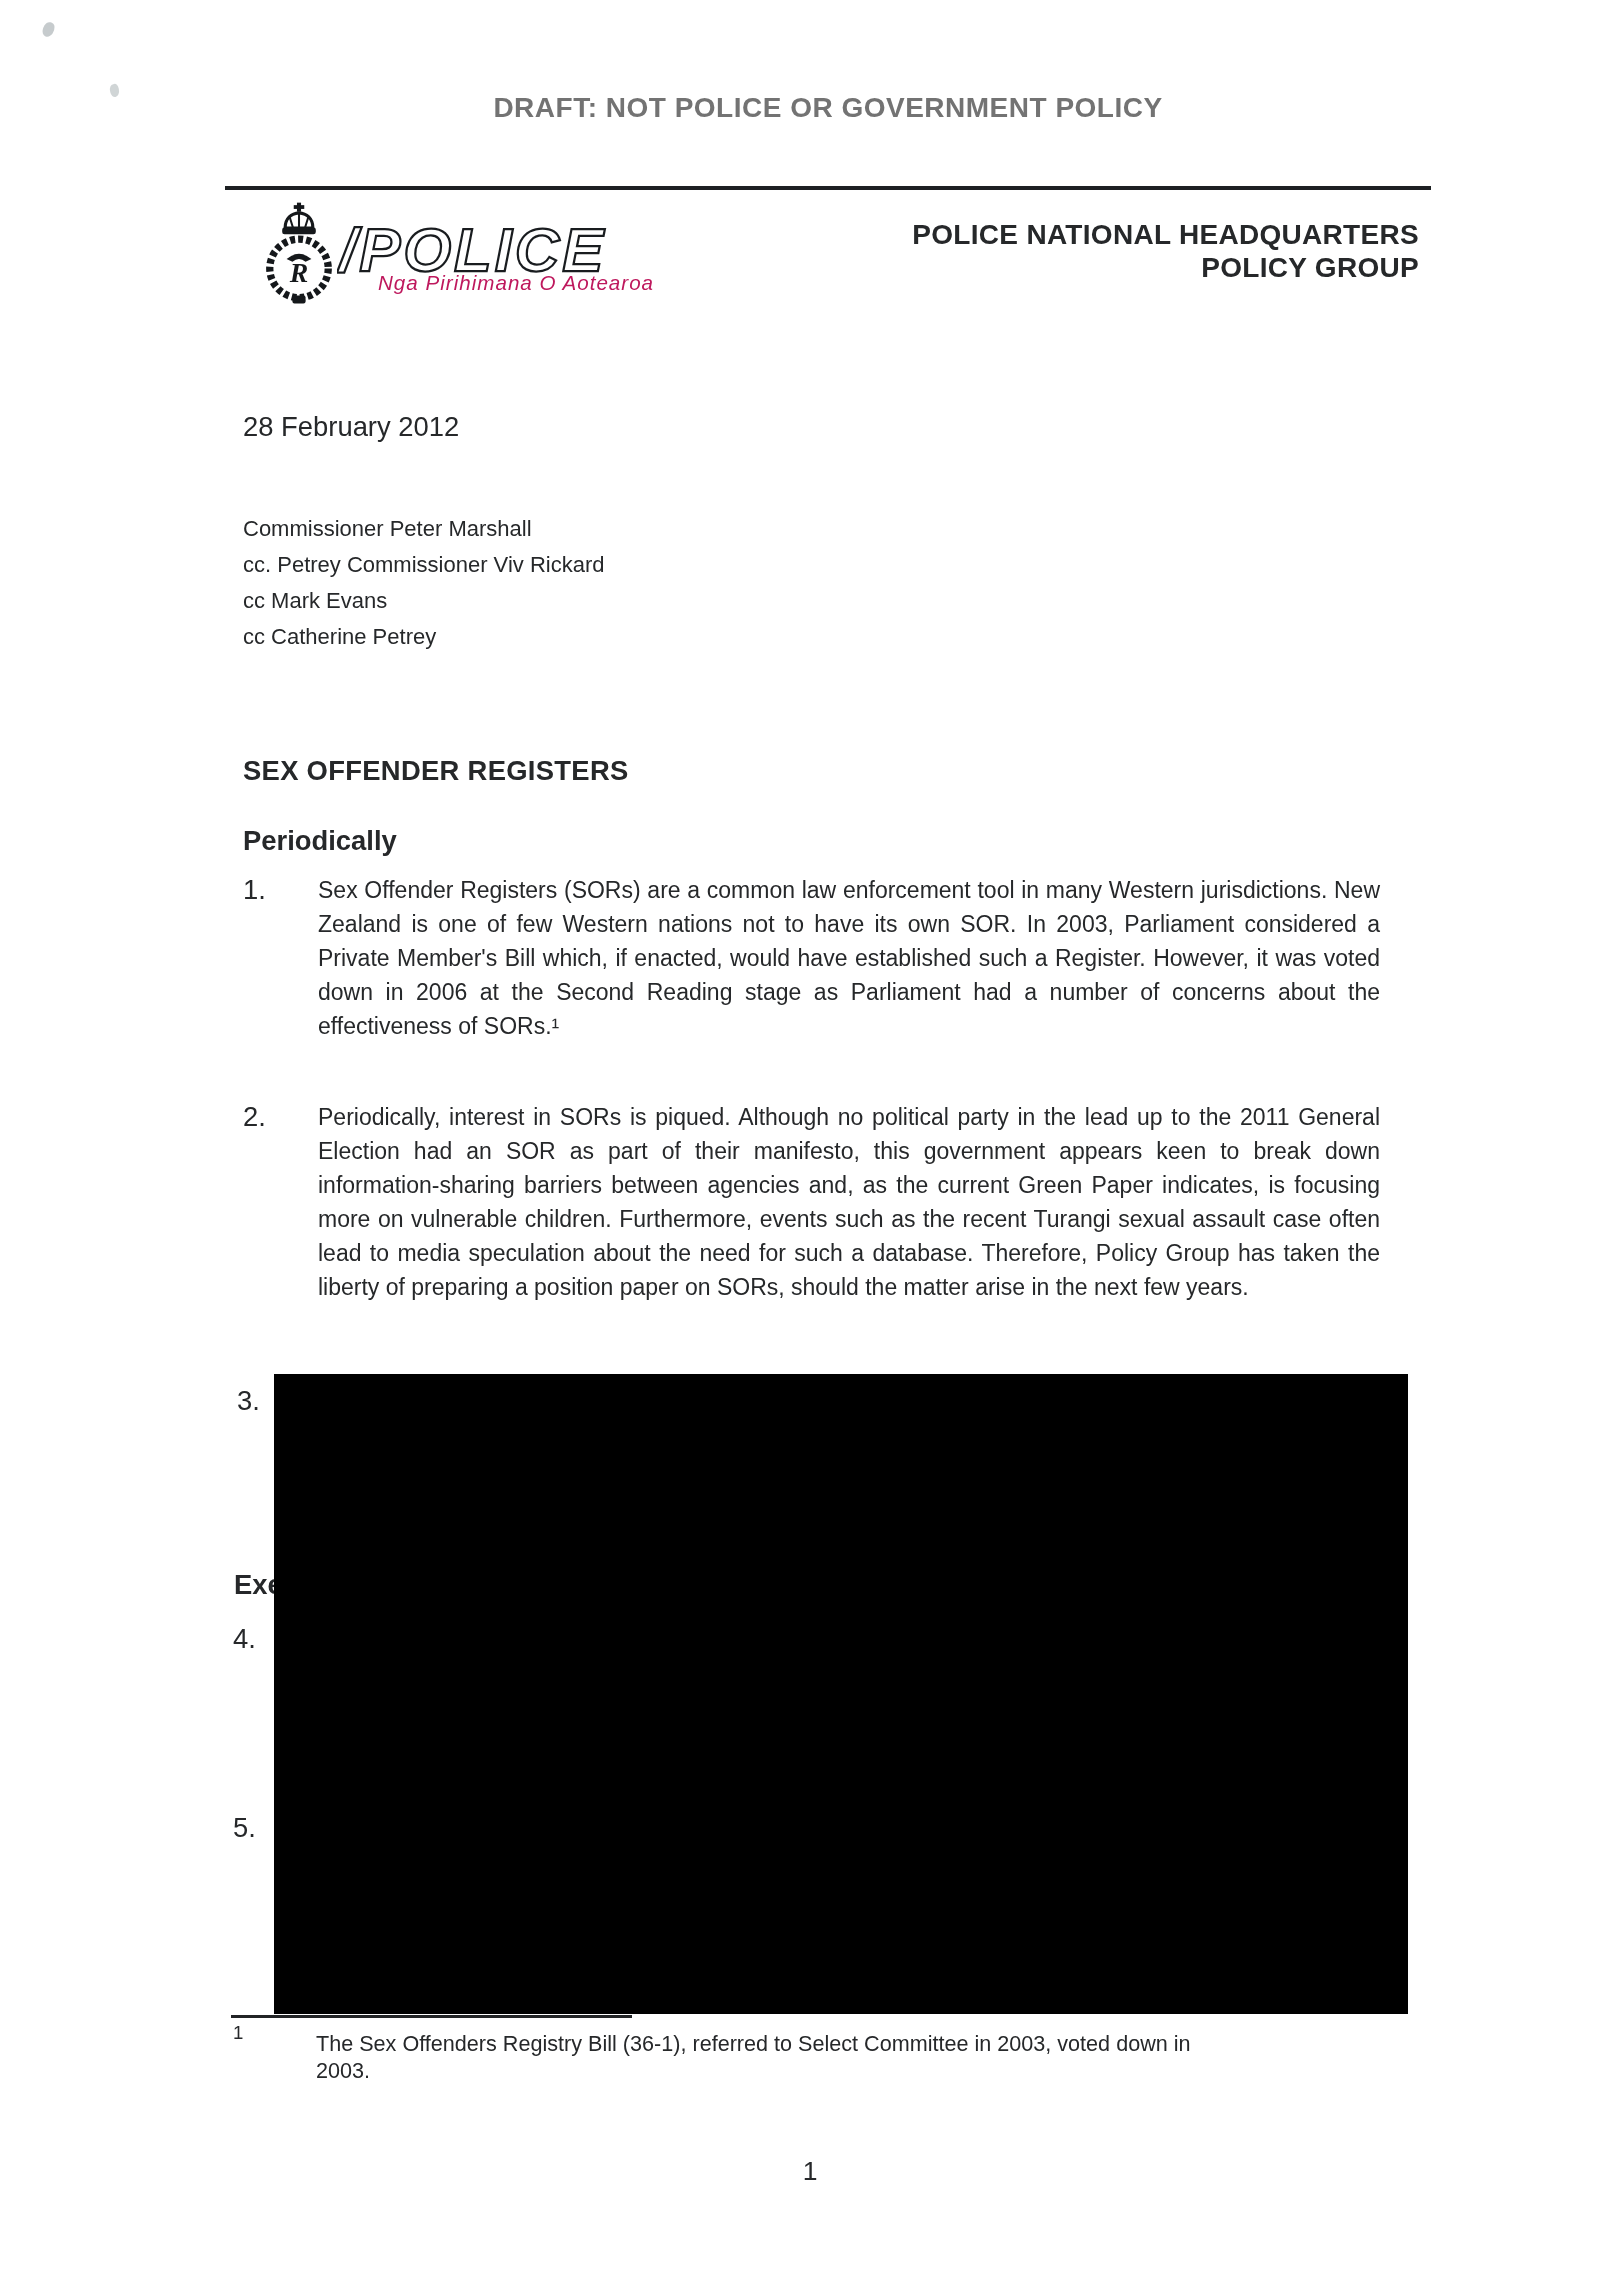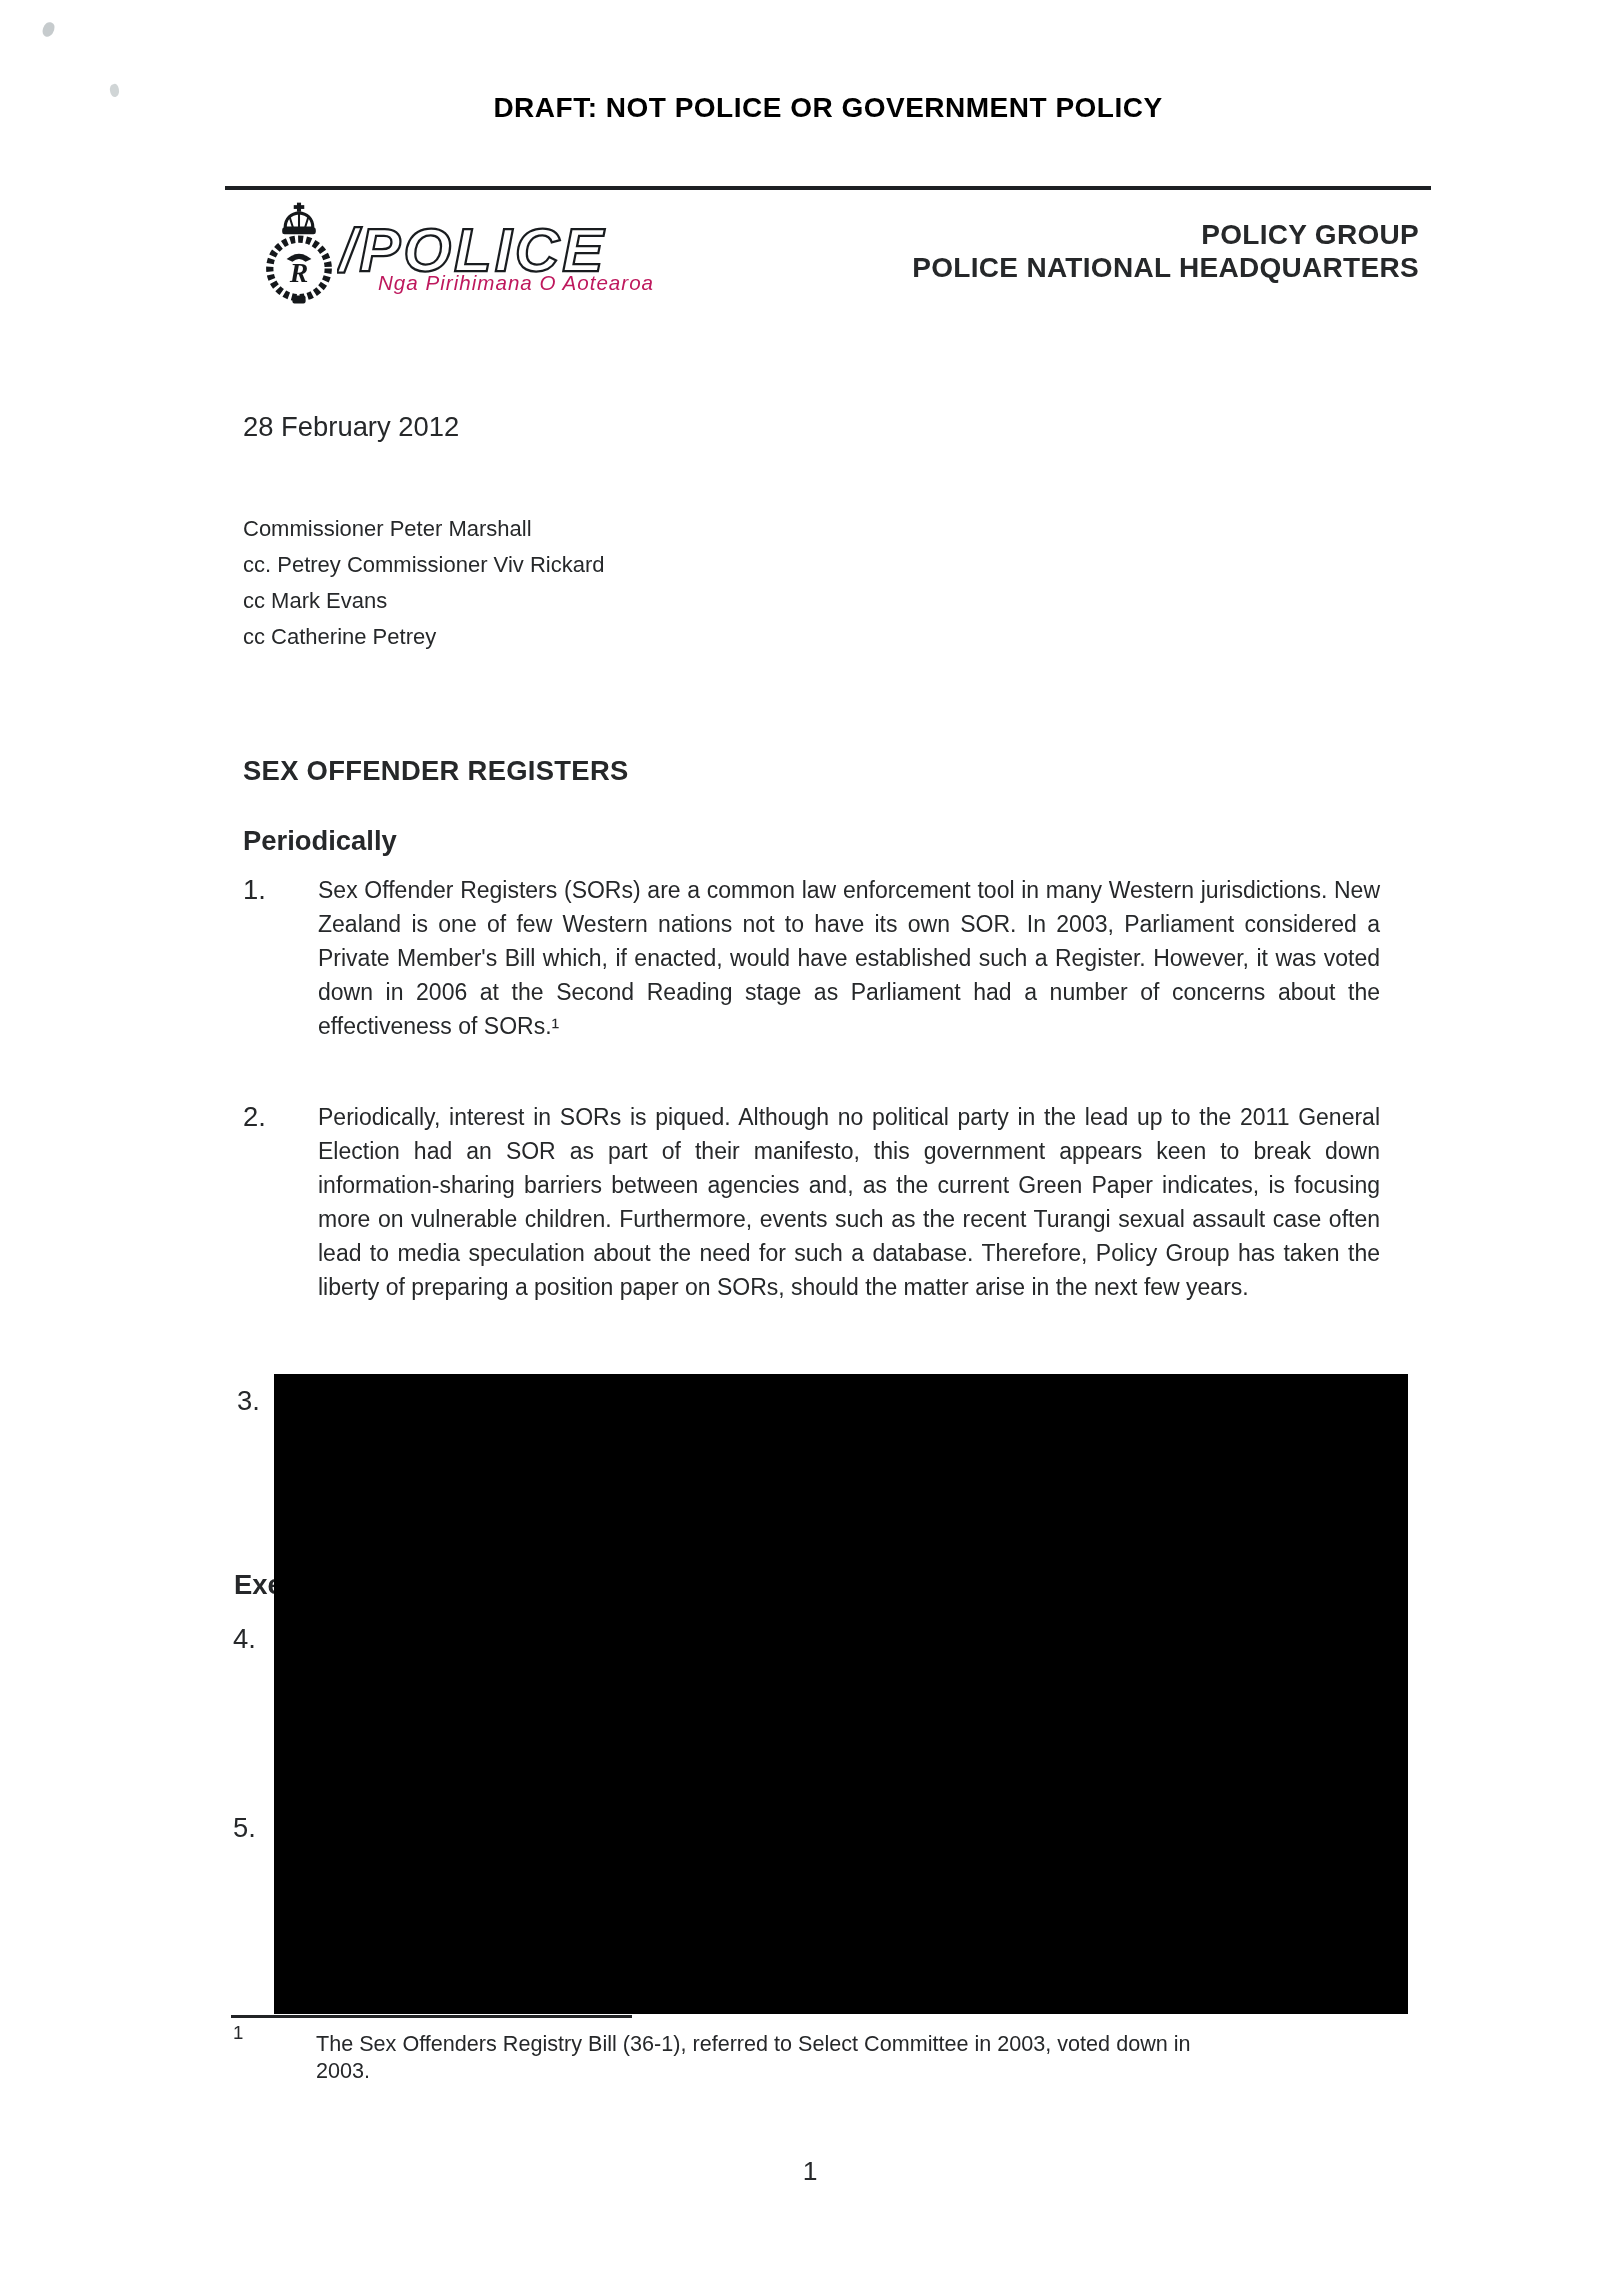--- a/index.html
+++ b/index.html
@@ -12,21 +12,21 @@
     overflow:hidden;
   }
   
   .speck{position:absolute;background:#97a1a4;border-radius:50% 40% 55% 45%;}
   .speck.s1{left:43px;top:21.6px;width:10.8px;height:14.7px;opacity:.55;transform:rotate(18deg);}
   .speck.s2{left:110px;top:84px;width:8.8px;height:12.7px;opacity:.45;transform:rotate(-12deg);}
 
   .draft-banner{
     position:absolute;left:225px;top:92px;width:1206px;
     text-align:center;font-size:28px;font-weight:bold;
-    letter-spacing:0.5px;color:#000000;
+    letter-spacing:0.5px;color:#737373;
   }
   .top-rule{
     position:absolute;left:225px;top:186px;width:1206px;height:3.9px;
     background:#1d2023;
   }
 
   
   .crest{position:absolute;left:261px;top:202px;}
   .wordmark-svg{position:absolute;left:337px;top:208px;}
   .maori{
@@ -106,22 +106,22 @@
     <rect x="21.5" y="63.5" width="9" height="5.5" rx="1.4" fill="#15181b"></rect>
   </svg>
 
   <svg class="wordmark-svg" width="333" height="90" aria-hidden="true" viewBox="0 0 340 92">
     <text x="2" y="64" font-family="Liberation Sans, sans-serif" font-size="63" font-style="italic" font-weight="bold" letter-spacing="3" fill="#ffffff" stroke="#191c1f" stroke-width="2.3">/POLICE</text>
   </svg>
 
   <div class="maori">Nga Pirihimana O Aotearoa</div>
 
   <div class="org-block">
+    <div>POLICE NATIONAL HEADQUARTERS</div>
     <div>POLICY GROUP</div>
-    <div>POLICE NATIONAL HEADQUARTERS</div>
   </div>
 
   <div class="date">28 February 2012</div>
 
   <div class="recipients">
     <div>Commissioner Peter Marshall</div>
     <div>cc. Petrey Commissioner Viv Rickard</div>
     <div>cc Mark Evans</div>
     <div>cc Catherine Petrey</div>
   </div>

